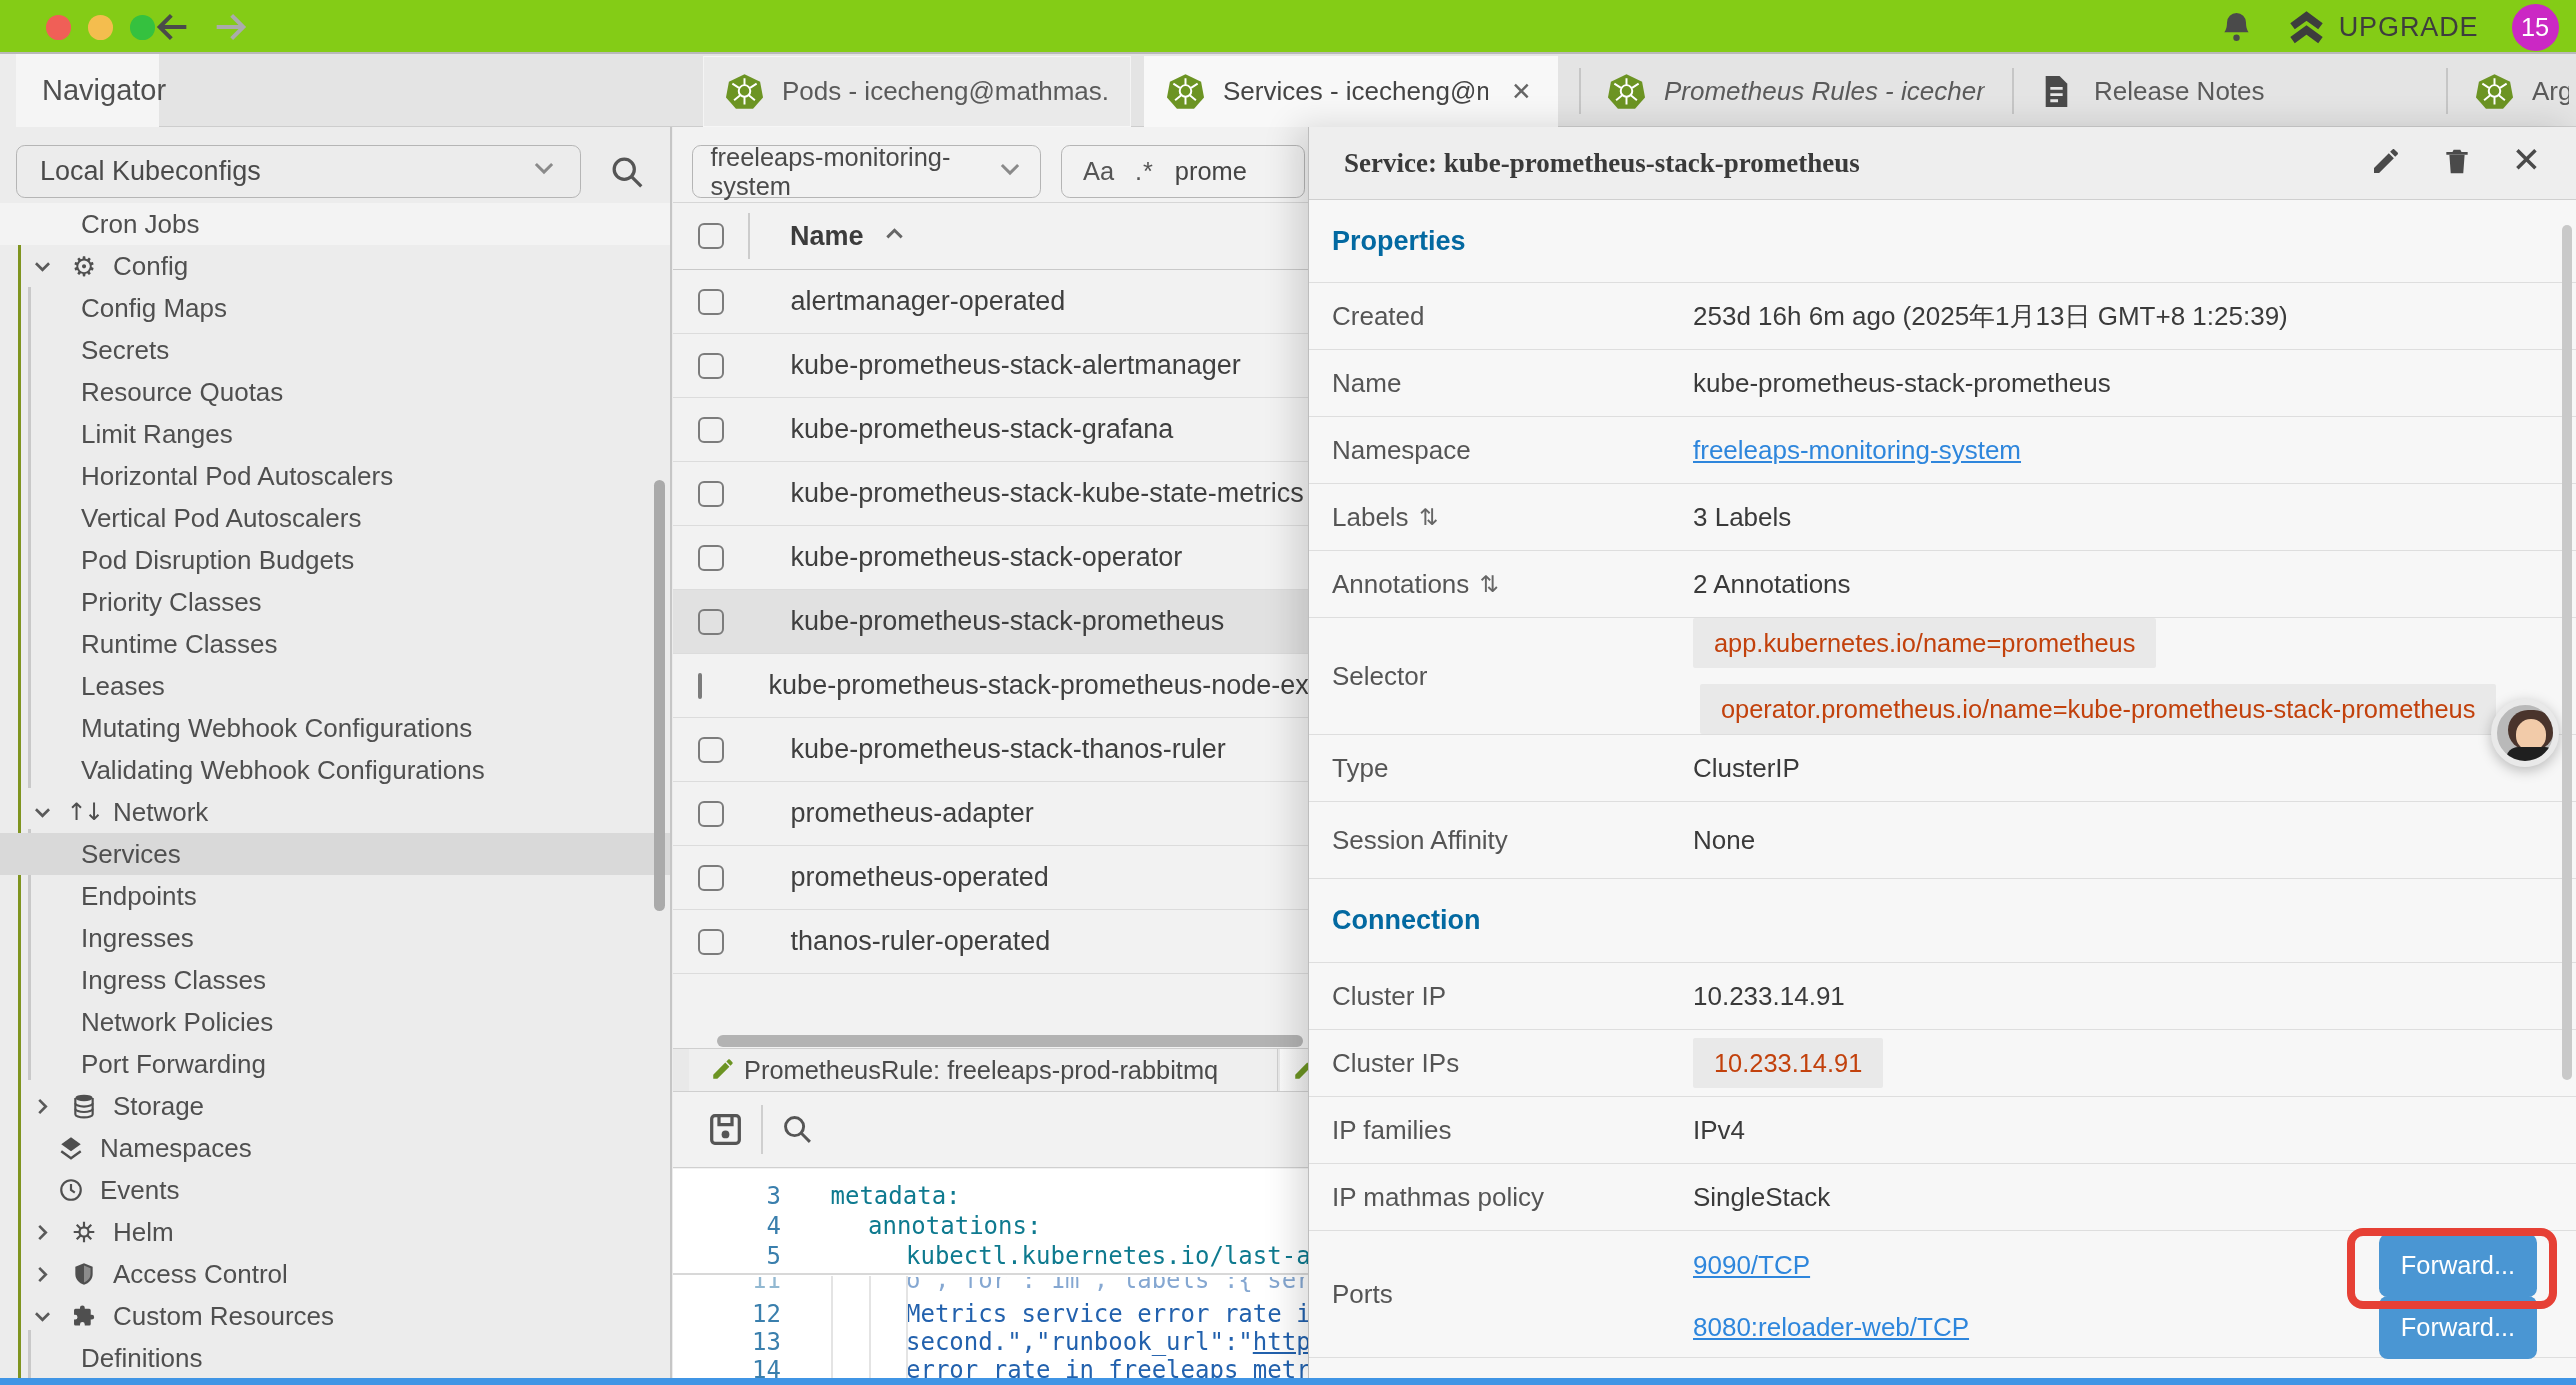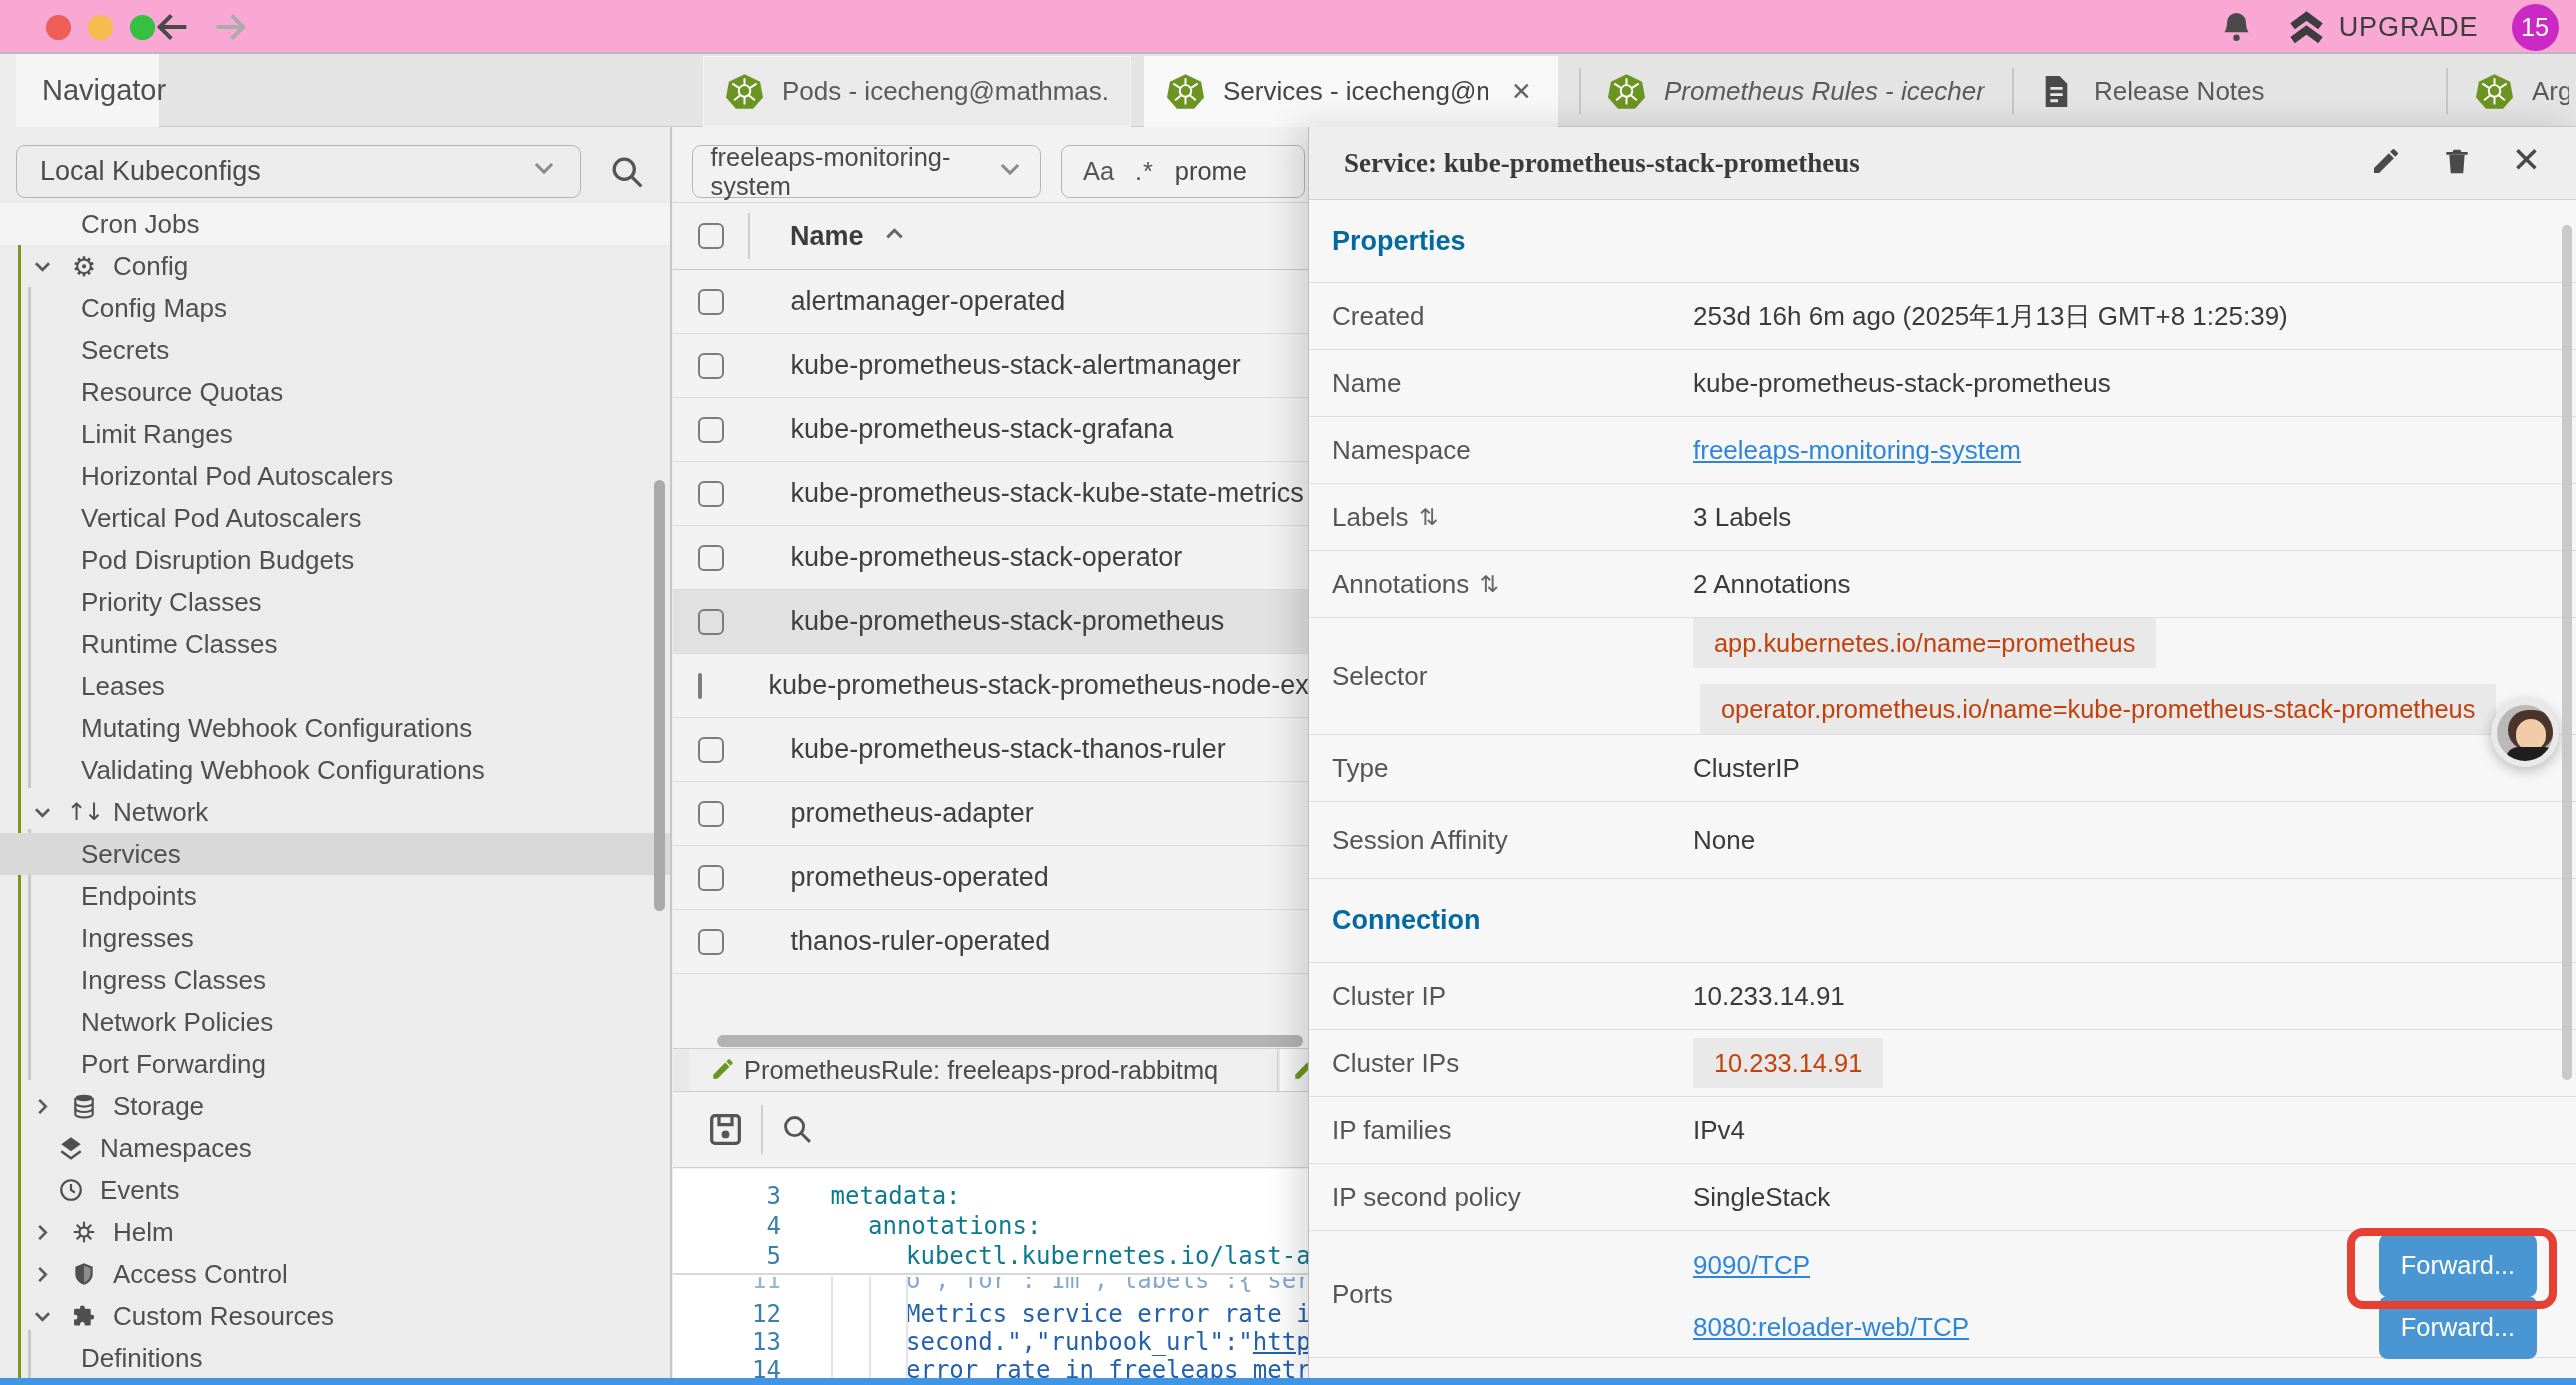--- a/index.html
+++ b/index.html
@@ -2,21 +2,21 @@
 <html style="font-size:14px"><head>
 <meta charset="utf-8">
 <style>
   * { margin:0; padding:0; box-sizing:border-box; }
   html,body { width:2576px; height:1385px; overflow:hidden; background:#ececec;
     font-family:"Liberation Sans","DejaVu Sans",sans-serif; }
   #app { position:absolute; inset:0; }
   .glyph { font-family:"DejaVu Sans",sans-serif; }
 
   
-  #topbar { position:absolute; left:0; top:0; width:2576px; height:54px; background:#f9a8d4;
+  #topbar { position:absolute; left:0; top:0; width:2576px; height:54px; background:#84cc16;
     border-bottom:2.6px solid #b9b9b9; }
   .lights { position:absolute; left:46px; top:15px; display:flex; gap:17.5px; }
   .light { width:24.6px; height:24.6px; border-radius:50%; }
   .l-red{background:#f05f57;} .l-yellow{background:#f4bd4e;} .l-green{background:#35c13f;}
   .navarrow { position:absolute; top:7px; width:40px; height:40px; color:#4a4a4a; }
   .navarrow svg{ width:40px; height:40px; }
   #nav-back{ left:153px; } #nav-fwd{ left:210px; color:#ababab; }
   #tb-right { position:absolute; right:17.5px; top:0; height:54px; display:flex; align-items:center; gap:33px; }
   #bell-wrap { width:35px; height:35px; color:#4a4a4a; }
   #bell-wrap svg{ width:35px; height:35px; }
@@ -681,21 +681,21 @@
           <span class="chip">10.233.14.91</span>
         </div>
         <div class="drow" style="min-height: 67px;">
           <span class="dlabel">
             <span>IP families</span>
           </span>
           <span class="dvalue">IPv4</span>
         </div>
         <div class="drow" style="min-height: 67px;">
           <span class="dlabel">
-            <span>IP second policy</span>
+            <span>IP mathmas policy</span>
           </span>
           <span class="dvalue">SingleStack</span>
         </div>
         <div class="drow portrow" style="min-height: 128px; border-bottom: 1.8px solid rgb(222, 222, 222);">
           <span class="dlabel">
             <span>Ports</span>
           </span>
           <div class="port-entry" style="top: 2.6px;">
             <span class="dlink">9090/TCP</span>
             <button class="fwd-btn" style="background: rgb(74, 150, 211);">Forward...</button>

